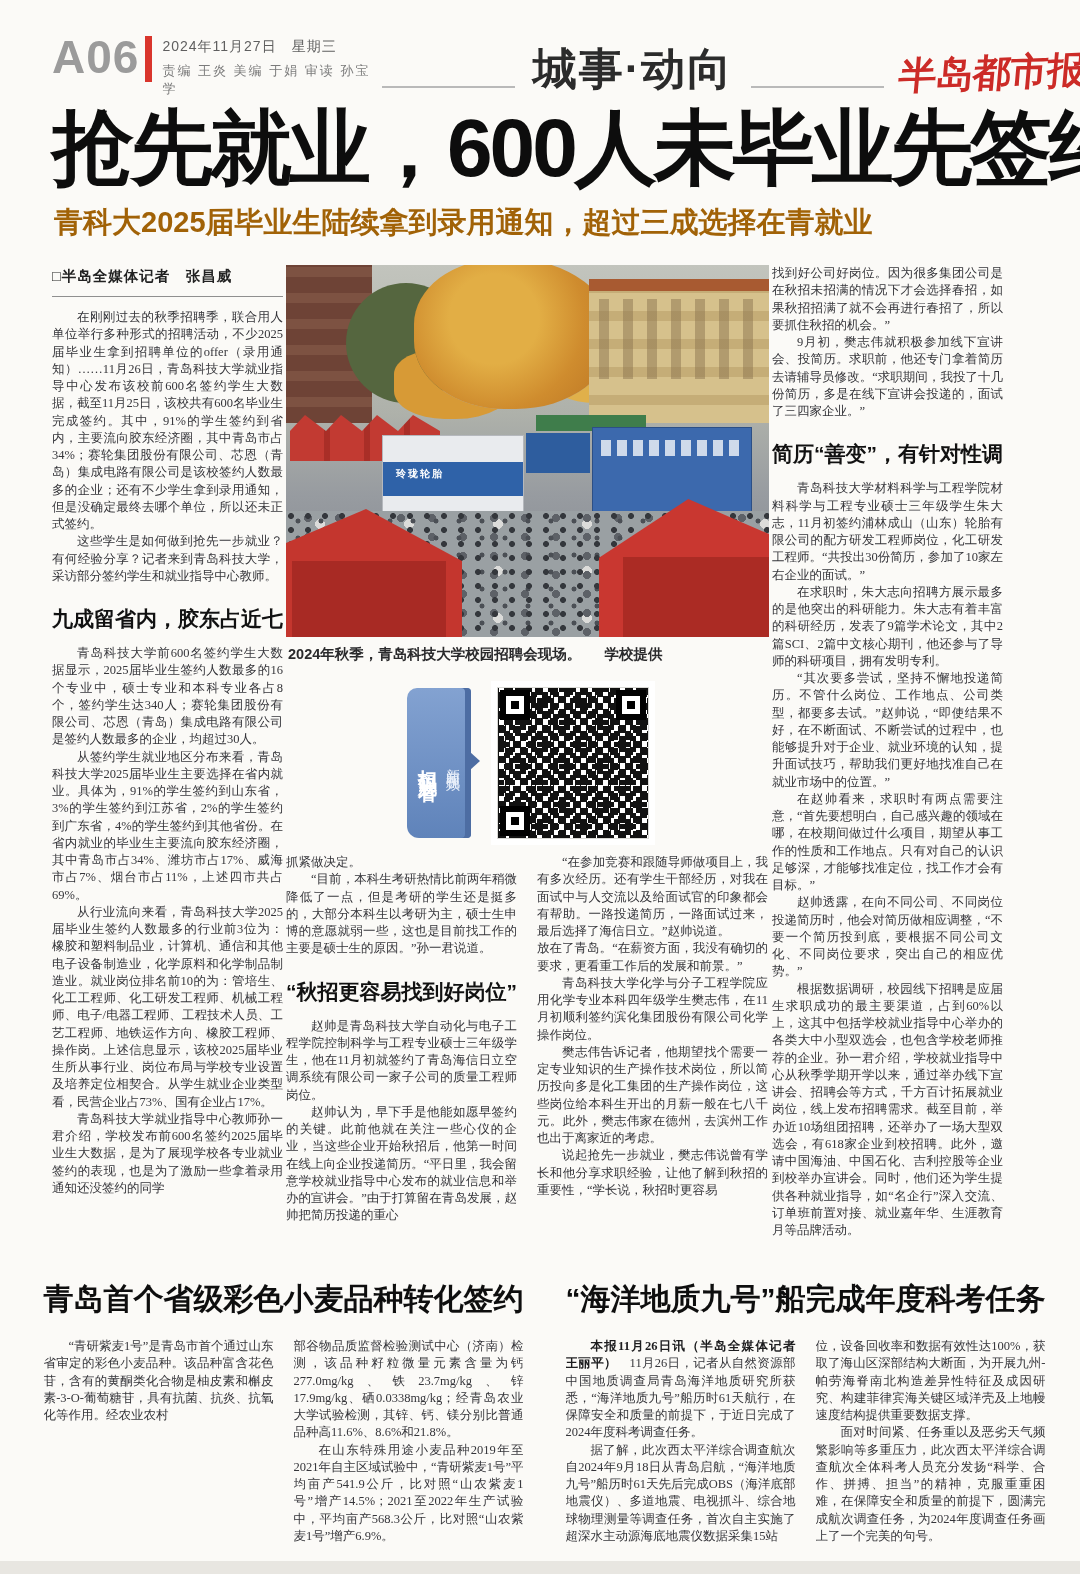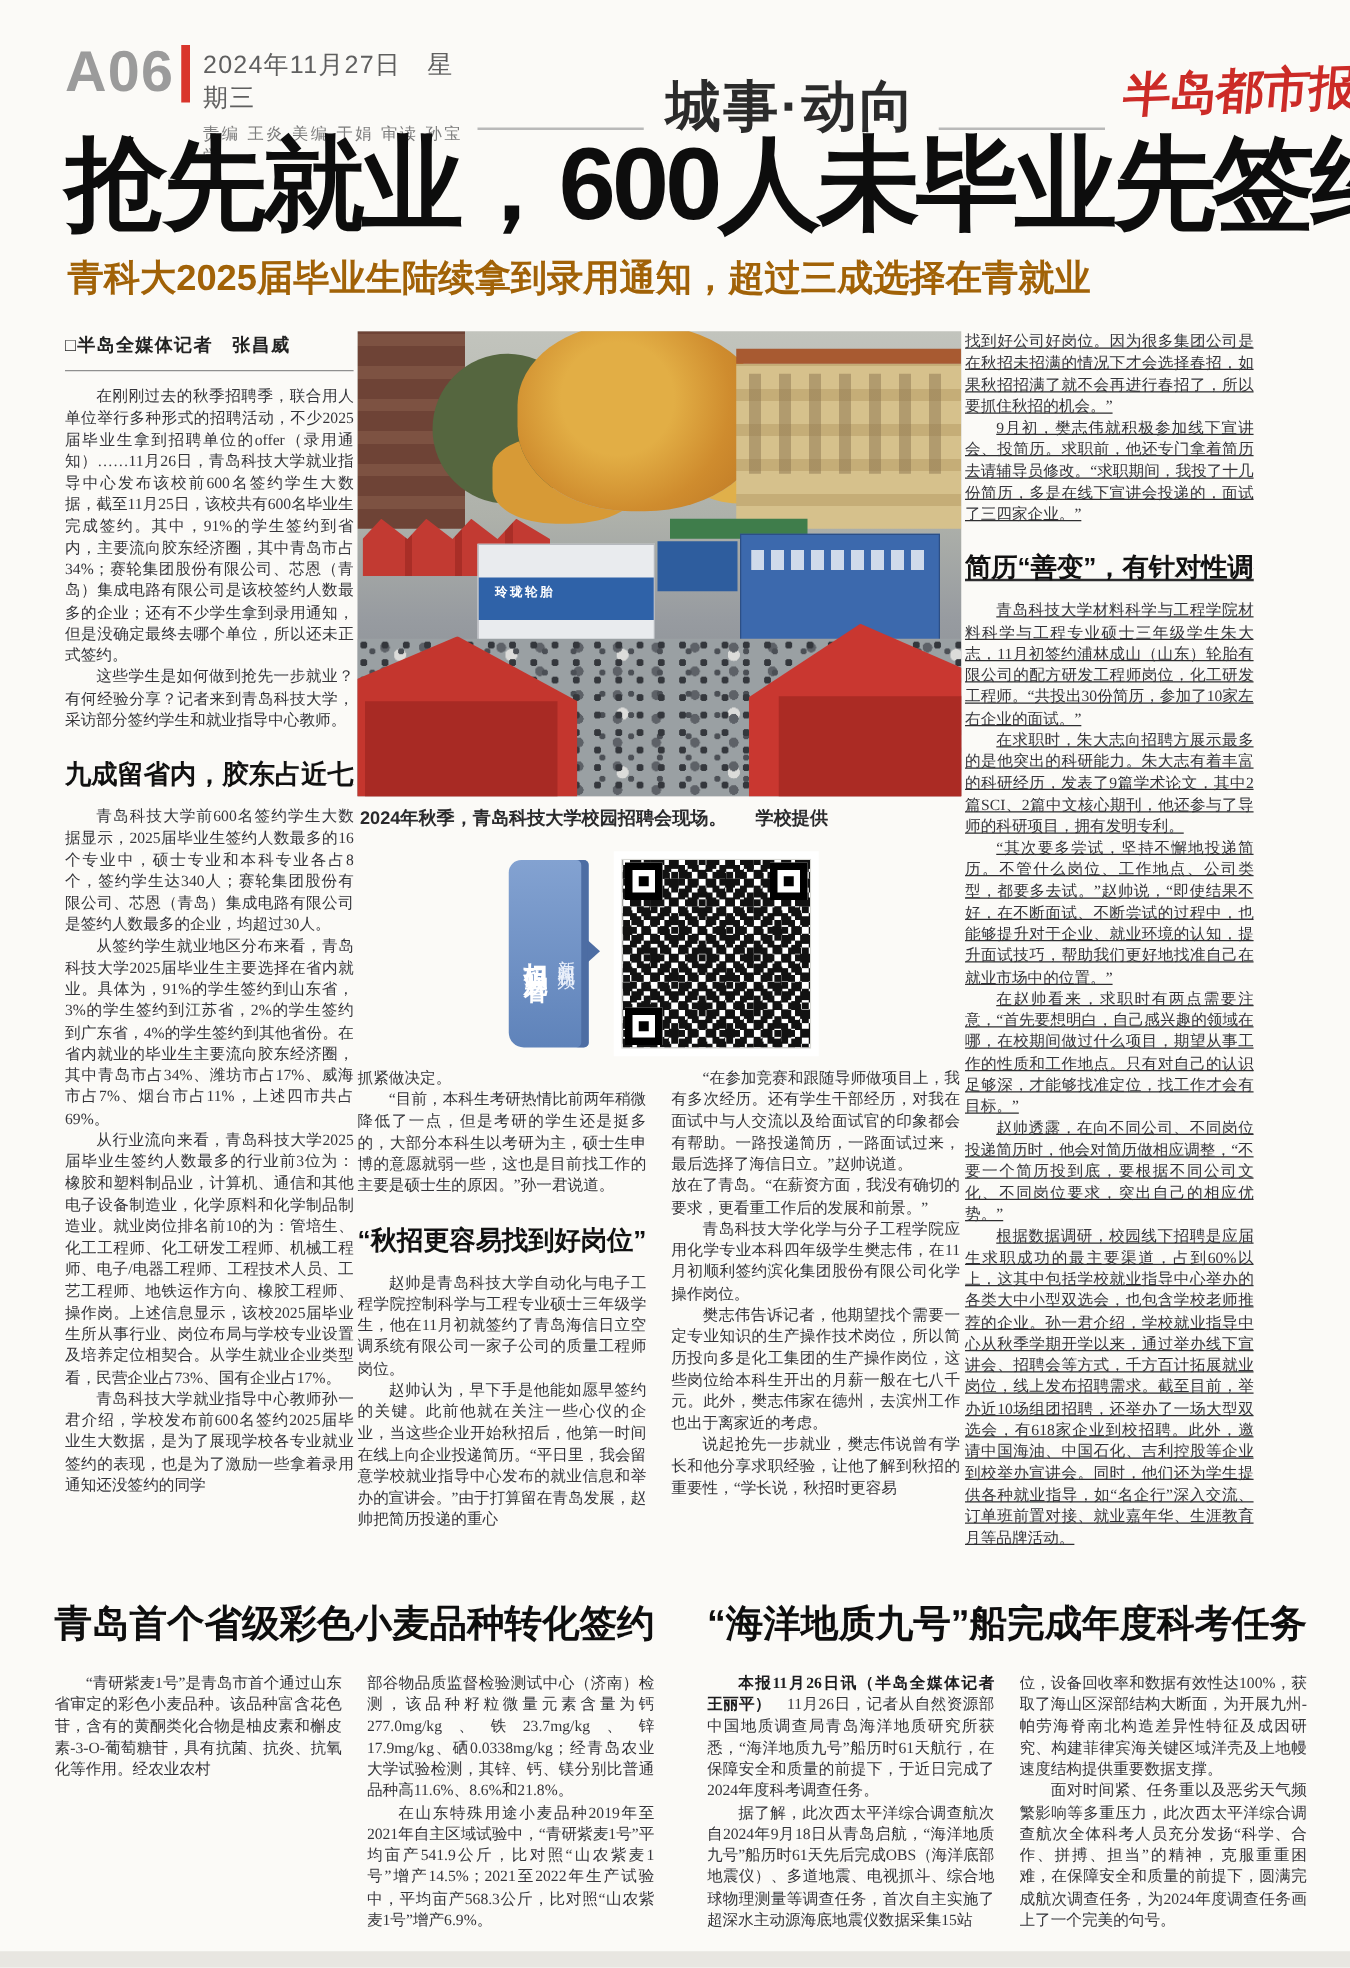--- a/index.html
+++ b/index.html
@@ -6,44 +6,44 @@
   .page{position:relative;width:1080px;height:1574px;background:#fbfaf7;overflow:hidden;
         font-family:"Liberation Serif","DejaVu Serif",serif;color:#2e2e30;margin:0 auto;padding-left:48px;}
   .page::after{content:"";position:absolute;left:0;right:0;bottom:0;height:13px;background:#e8e6e1;}
 
   
   .hdr{position:absolute;top:34px;left:52px;right:44px;height:70px;display:flex;align-items:flex-start;}
   .hdr-left{display:flex;align-items:flex-start;width:330px;flex:0 0 auto;}
   .pageno{font-family:"Liberation Sans",sans-serif;font-size:46px;font-weight:700;color:#9b9b9b;line-height:1;letter-spacing:1px;}
   .redbar{width:7px;height:46px;background:#d9352c;margin:2px 10px 0 6px;flex:0 0 auto;}
   .dateblock{font-family:"Liberation Sans",sans-serif;color:#6e6e6e;margin-top:4px;}
-  .dateline{font-size:20px;letter-spacing:1px;color:#5f5f5f;}
+  .dateline{font-size:14px;letter-spacing:1px;color:#5f5f5f;}
   .editors{font-size:13px;margin-top:6px;color:#7b7b7b;letter-spacing:2px;}
   .hdr-center{flex:1;display:flex;align-items:center;margin-top:6px;}
   .rule{flex:1;height:2px;background:#b9b9b9;}
   .rule.left{margin-top:34px;}
   .rule.right{margin-top:34px;}
-  .section-title{margin:16px 18px;font-family:"Liberation Sans",sans-serif;font-size:44px;font-weight:900;
+  .section-title{margin:0 18px;font-family:"Liberation Sans",sans-serif;font-size:44px;font-weight:900;
                  color:#2b2b2b;letter-spacing:2px;white-space:nowrap;}
   .masthead{flex:0 0 auto;width:200px;text-align:right;font-family:"Liberation Serif",serif;
             font-size:38px;font-weight:900;color:#cc2b27;transform:skewX(-7deg) rotate(-2deg);
             letter-spacing:-1px;margin-top:14px;white-space:nowrap;}
 
   
   .headwrap{position:absolute;top:104px;left:52px;width:985px;}
   .headline{margin:0;font-family:"Liberation Sans",sans-serif;font-weight:900;color:#0d0d0d;
             font-size:82px;line-height:1.08;letter-spacing:-3px;white-space:nowrap;}
   .subhead{margin:10px 0 0 2px;font-family:"Liberation Sans",sans-serif;font-weight:700;color:#a16207;
            font-size:29px;letter-spacing:0;white-space:nowrap;}
 
   
   .main{position:absolute;top:265px;left:52px;width:985px;height:978px;display:flex;gap:3px;}
   .col{overflow:hidden;}
   .col1{flex:0 0 231px;height:978px;}
-  .col4{flex:0 0 231px;height:978px;text-decoration:underline;}
+  .col4{flex:0 0 231px;height:978px;}
   .midwrap{flex:0 0 483px;}
   .midcols{display:flex;gap:20px;margin-top:12px;height:424px;overflow:hidden;}
   .col2,.col3{flex:0 0 231px;overflow:hidden;}
 
   .para{margin:0;font-size:12.5px;line-height:1.38;text-align:justify;text-indent:2em;color:#35353a;}
   .para.noindent{text-indent:0;}
   .para b{color:#1c1c1e;}
   .byline{font-size:14.5px;font-weight:700;color:#222;padding:2px 0 10px 0;border-bottom:1.5px solid #8f8f8f;
           margin-bottom:12px;letter-spacing:1px;}
   .colhead{margin:20px 0 12px 0;font-family:"Liberation Sans",sans-serif;font-size:21px;font-weight:900;

